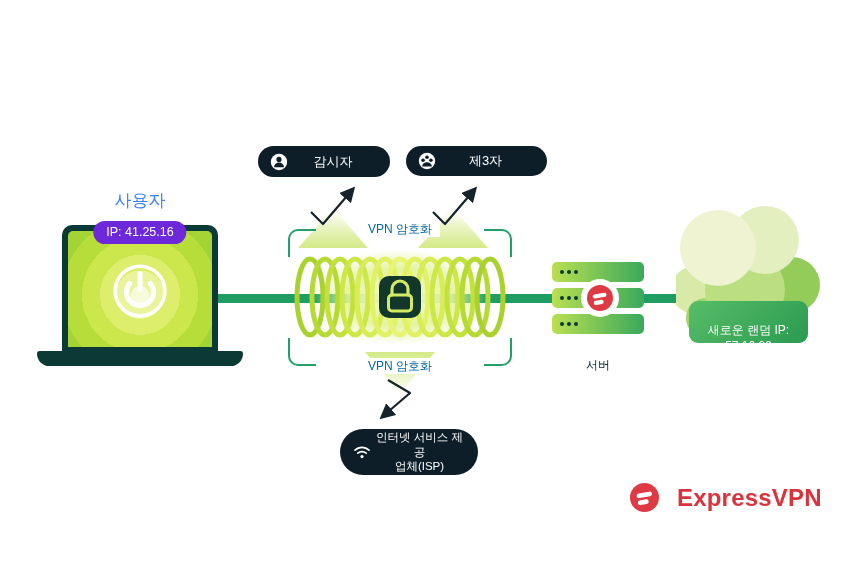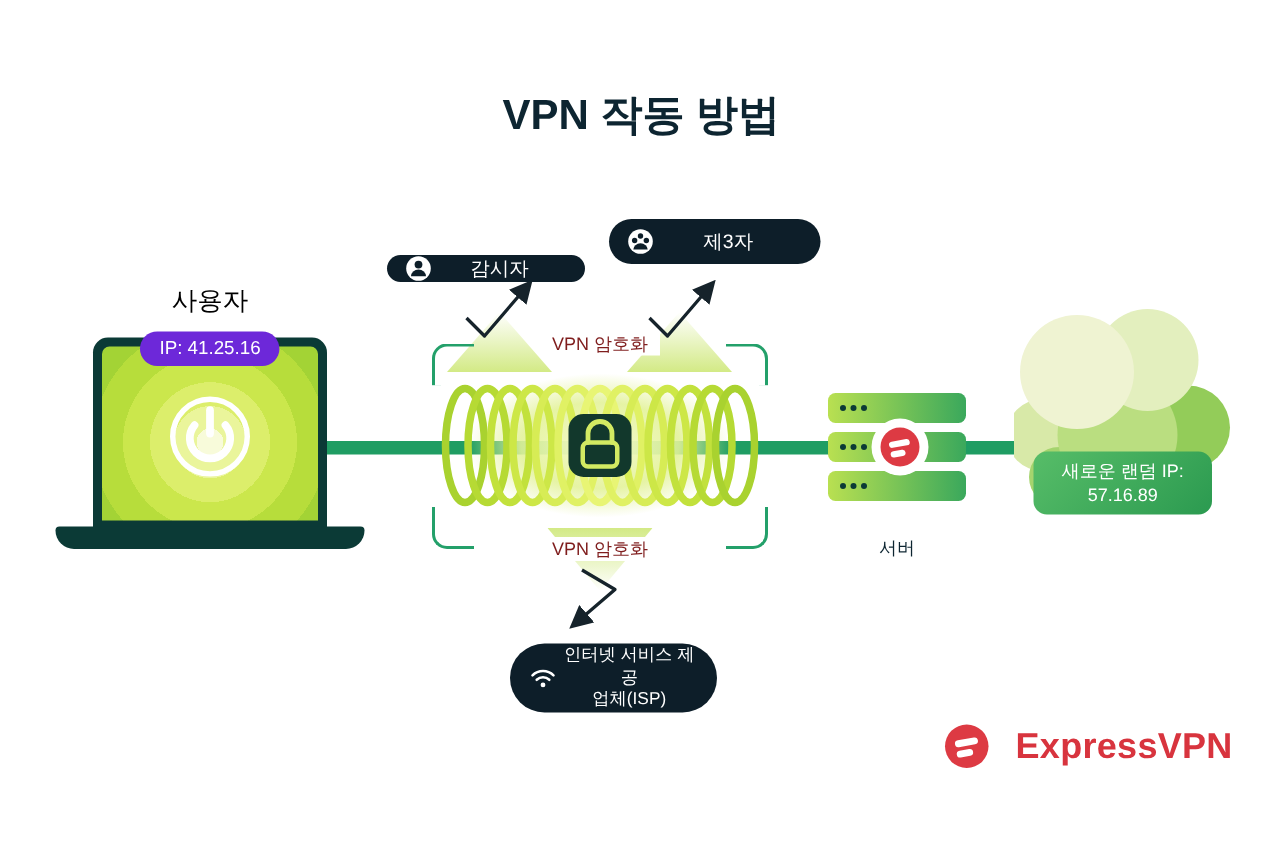--- a/index.html
+++ b/index.html
@@ -9,35 +9,35 @@
   
   .page-title{position:absolute;left:0;top:58px;width:100%;text-align:center;
               font-size:28px;font-weight:700;color:#0d2531;}
 
   
   .connect-line{position:absolute;left:208px;top:294px;width:498px;height:9px;
                 background:#1f9d63;border-radius:4px;}
 
   
   .user-label{position:absolute;left:70px;top:189px;width:140px;text-align:center;
-              font-size:17px;font-weight:500;color:#000000;}
+              font-size:17px;font-weight:500;color:#3b82f6;}
   .laptop-screen{position:absolute;left:62px;top:225px;width:156px;height:128px;
                  background:#0b3a36;border-radius:10px 10px 0 0;padding:6px;box-sizing:border-box;}
   .screen-inner{width:100%;height:100%;border-radius:5px 5px 0 0;display:flex;align-items:center;justify-content:center;
      background:radial-gradient(circle at 50% 55%, #f8fbda 0 9px, #eaf59b 9px 24px, #dcee6b 24px 40px,
                 #cbe74c 40px 58px, #b7dd3b 58px 78px, #a3d335 78px 100px, #8cc83c 100px);}
   .laptop-base{position:absolute;left:37px;top:351px;width:206px;height:15px;
                background:#0b3a36;border-radius:3px 3px 14px 14px;}
   .ip-badge{position:absolute;left:140px;top:221px;transform:translateX(-50%);
             height:23px;line-height:23px;padding:0 13px;background:#6d28d9;color:#fff;
             font-size:12.5px;border-radius:12px;white-space:nowrap;}
 
   
   .pill{position:absolute;background:#0d1e29;border-radius:16px;display:flex;align-items:center;color:#fff;}
-  .pill-watcher{left:258px;top:146px;width:132px;height:18px;padding:0 12px;box-sizing:border-box;margin-top:24px;}
+  .pill-watcher{left:258px;top:146px;width:132px;height:31px;padding:0 12px;box-sizing:border-box;}
   .pill-third{left:406px;top:146px;width:141px;height:30px;padding:0 12px;box-sizing:border-box;}
   .pill-label{flex:1;text-align:center;font-size:13px;}
   .pill-isp{left:340px;top:429px;width:138px;height:46px;border-radius:23px;padding:0 10px 0 13px;box-sizing:border-box;}
   .isp-lines{flex:1;text-align:center;font-size:11.5px;line-height:1.3;}
 
   
   .cone,.deflect{position:absolute;}
   .cone-1{left:298px;top:208px;}
   .cone-2{left:418px;top:208px;}
   .cone-3{left:365px;top:352px;}
@@ -45,52 +45,51 @@
   .arrow-2{left:425px;top:180px;}
   .arrow-isp{left:372px;top:376px;}
 
   
   .tunnel{position:absolute;left:288px;top:229px;width:224px;height:137px;}
   .corner{position:absolute;width:26px;height:26px;border:0 solid #23a06a;}
   .c-tl{left:0;top:0;border-left-width:2.5px;border-top-width:2.5px;border-top-left-radius:10px;}
   .c-tr{right:0;top:0;border-right-width:2.5px;border-top-width:2.5px;border-top-right-radius:10px;}
   .c-bl{left:0;bottom:0;border-left-width:2.5px;border-bottom-width:2.5px;border-bottom-left-radius:10px;}
   .c-br{right:0;bottom:0;border-right-width:2.5px;border-bottom-width:2.5px;border-bottom-right-radius:10px;}
-  .enc-label{position:absolute;left:50%;transform:translateX(-50%);font-size:12px;color:#7f1d1d;
+  .enc-label{position:absolute;left:50%;transform:translateX(-50%);font-size:12px;color:#0369a1;
              background:#fff;padding:0 8px;line-height:16px;white-space:nowrap;}
   .enc-top{top:-8px;}
   .enc-bottom{bottom:-8px;}
   .rings{position:absolute;left:0;top:0;}
 
   
   .server{position:absolute;left:552px;top:262px;width:92px;}
   .server-bar{height:20px;border-radius:5px;margin-bottom:6px;display:flex;align-items:center;
               padding-left:8px;gap:3px;background:linear-gradient(90deg,#b9e051,#3aa85c);box-sizing:border-box;}
   .server-dot{width:4px;height:4px;border-radius:50%;background:#0b3a36;}
   .server-logo{position:absolute;left:581px;top:279px;width:38px;height:38px;background:#fff;border-radius:50%;
                display:flex;align-items:center;justify-content:center;}
   .server-label{position:absolute;left:552px;top:357px;width:92px;text-align:center;font-size:12px;font-weight:500;}
 
   
   .cloud{position:absolute;left:676px;top:203px;}
   .new-ip-badge{position:absolute;left:689px;top:301px;width:119px;height:42px;border-radius:9px;
                 background:linear-gradient(135deg,#57bd68,#2b9a50);color:#fff;text-align:center;
-                font-size:12px;line-height:1.35;padding-top:5px;box-sizing:border-box;}
+                font-size:12px;line-height:1.35;padding-top:21px;box-sizing:border-box;}
   .internet-label{position:absolute;left:696px;top:357px;width:105px;text-align:center;font-size:16px;font-weight:500;}
 
   
   .brand{position:absolute;left:629px;top:482px;display:flex;align-items:center;gap:17px;}
   .brand-word{font-size:24px;font-weight:700;color:#d8343e;letter-spacing:.2px;}
 </style>
 </head>
 <body>
 
 <div class="canvas">
 
-  <div class="page-title">VPN 작동 방법</div>
 
   <div class="connect-line"></div>
 
   <div class="user-label">사용자</div>
   <div class="laptop-screen">
     <div class="screen-inner">
       <svg width="58" height="58" viewBox="0 0 56 56">
         <circle cx="28" cy="30" r="24" fill="none" stroke="#ffffff" stroke-width="3.5"></circle>
         <path d="M18.04 22.64 A13 13 0 1 0 37.96 22.64" fill="none" stroke="#ffffff" stroke-width="5" stroke-linecap="round"></path>
         <line x1="28" y1="13" x2="28" y2="28" stroke="#ffffff" stroke-width="5" stroke-linecap="round"></line>

